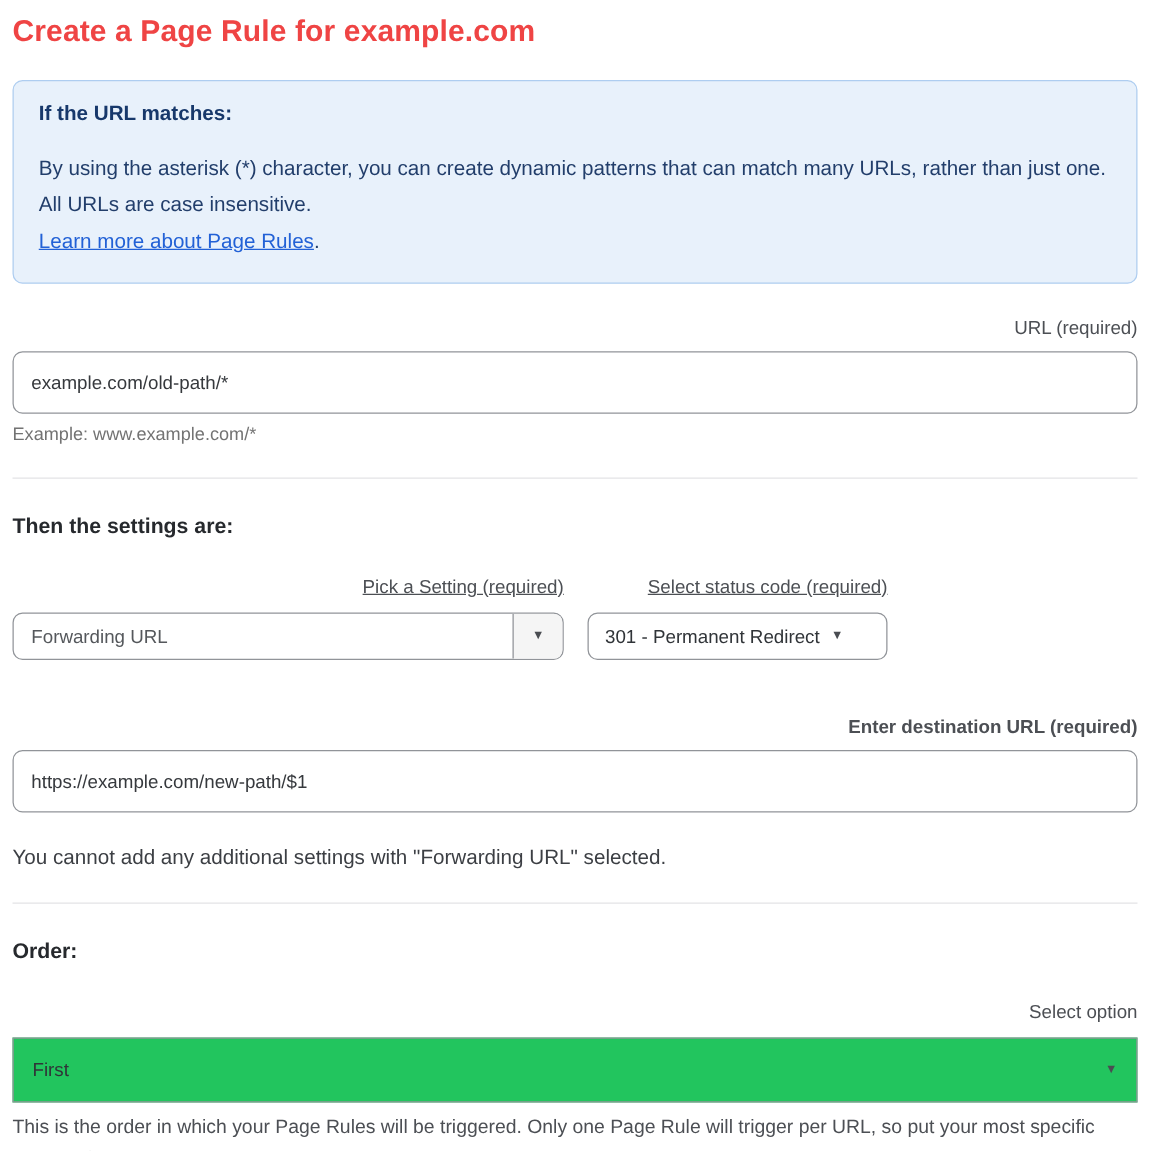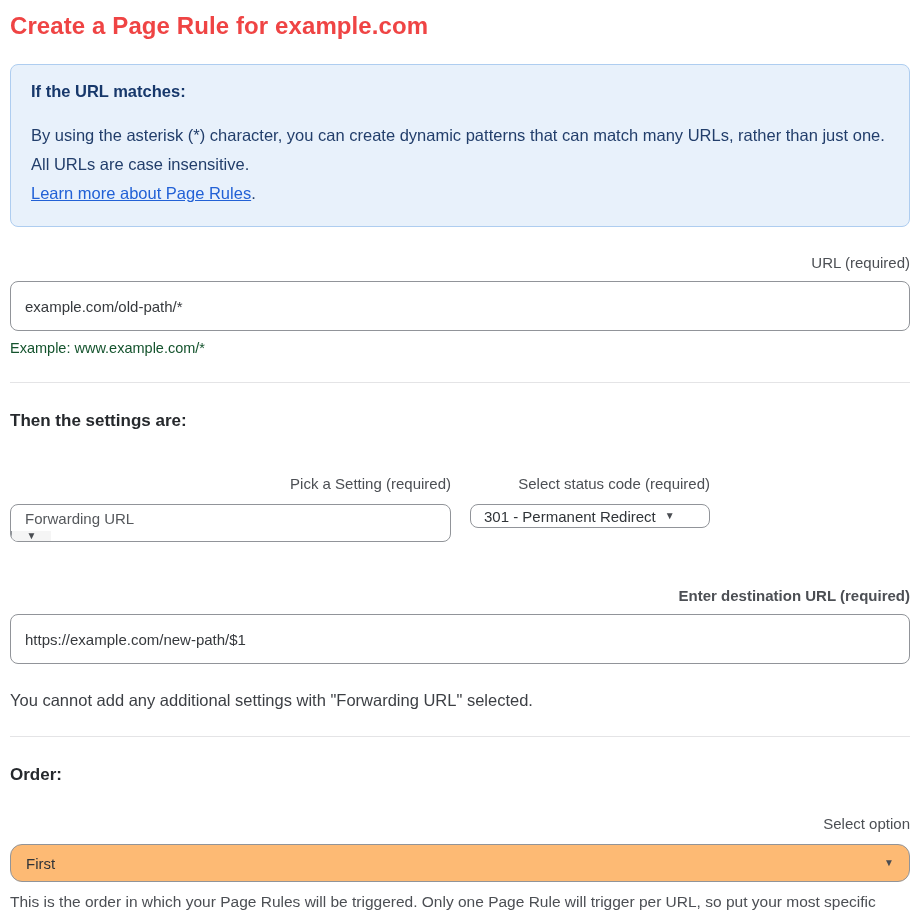--- a/index.html
+++ b/index.html
@@ -61,21 +61,21 @@
     padding: 0 14px;
     font-size: 15px;
     color: #36393d;
     font-family: "Liberation Sans", "DejaVu Sans", sans-serif;
     background: #ffffff;
     outline: none;
   }
   .helper-text {
     margin-top: 9px;
     font-size: 14.5px;
-    color: #14532d;
+    color: #737373;
   }
 
   hr.divider {
     border: none;
     border-top: 1px solid #e4e4e6;
     margin-top: 26px;
   }
 
   h2.section-heading {
     margin-top: 28px;
@@ -84,31 +84,30 @@
     color: #26292d;
   }
 
   .settings-row {
     display: flex;
     gap: 19px;
     align-items: flex-start;
   }
   .settings-col-main { width: 441px; }
   .settings-col-side { width: 240px; }
-  .settings-row .field-label { margin-top: 44px; margin-bottom: 12px; }
+  .settings-row .field-label { margin-top: 30px; margin-bottom: 12px; text-decoration: underline; }
 
   .dropdown-split {
     display: flex;
     height: 38px;
     border: 1px solid #919499;
     border-radius: 8px;
     overflow: hidden;
     background: #ffffff;
     cursor: pointer;
-    flex-direction: column;
   }
   .dropdown-split .dropdown-value {
     flex: 1;
     display: flex;
     align-items: center;
     padding: 0 14px;
     font-size: 15px;
     color: #55585c;
   }
   .dropdown-split .dropdown-arrow-seg {
@@ -119,40 +118,40 @@
     align-items: center;
     justify-content: center;
   }
   .caret {
     font-size: 10px;
     color: #4a4d52;
     line-height: 1;
   }
 
   .dropdown-inline {
-    height: 24px;
+    height: 38px;
     border: 1px solid #919499;
     border-radius: 8px;
     background: #ffffff;
     display: flex;
     align-items: center;
     gap: 9px;
     padding: 1px 13px;
     font-size: 15px;
     color: #303438;
     cursor: pointer;
     white-space: nowrap;
   }
 
   .dropdown-full {
     width: 100%;
-    height: 38px;
-    border: 1px solid #919499;
-    border-radius: 12px;
-    background: #fdba74;
+    height: 52px;
+    border: 1px solid #919499;
+    border-radius: 0;
+    background: #22c55e;
     display: flex;
     align-items: center;
     justify-content: space-between;
     padding: 0 15px;
     font-size: 15px;
     color: #303438;
     cursor: pointer;
     margin-top: 12px;
   }
 

